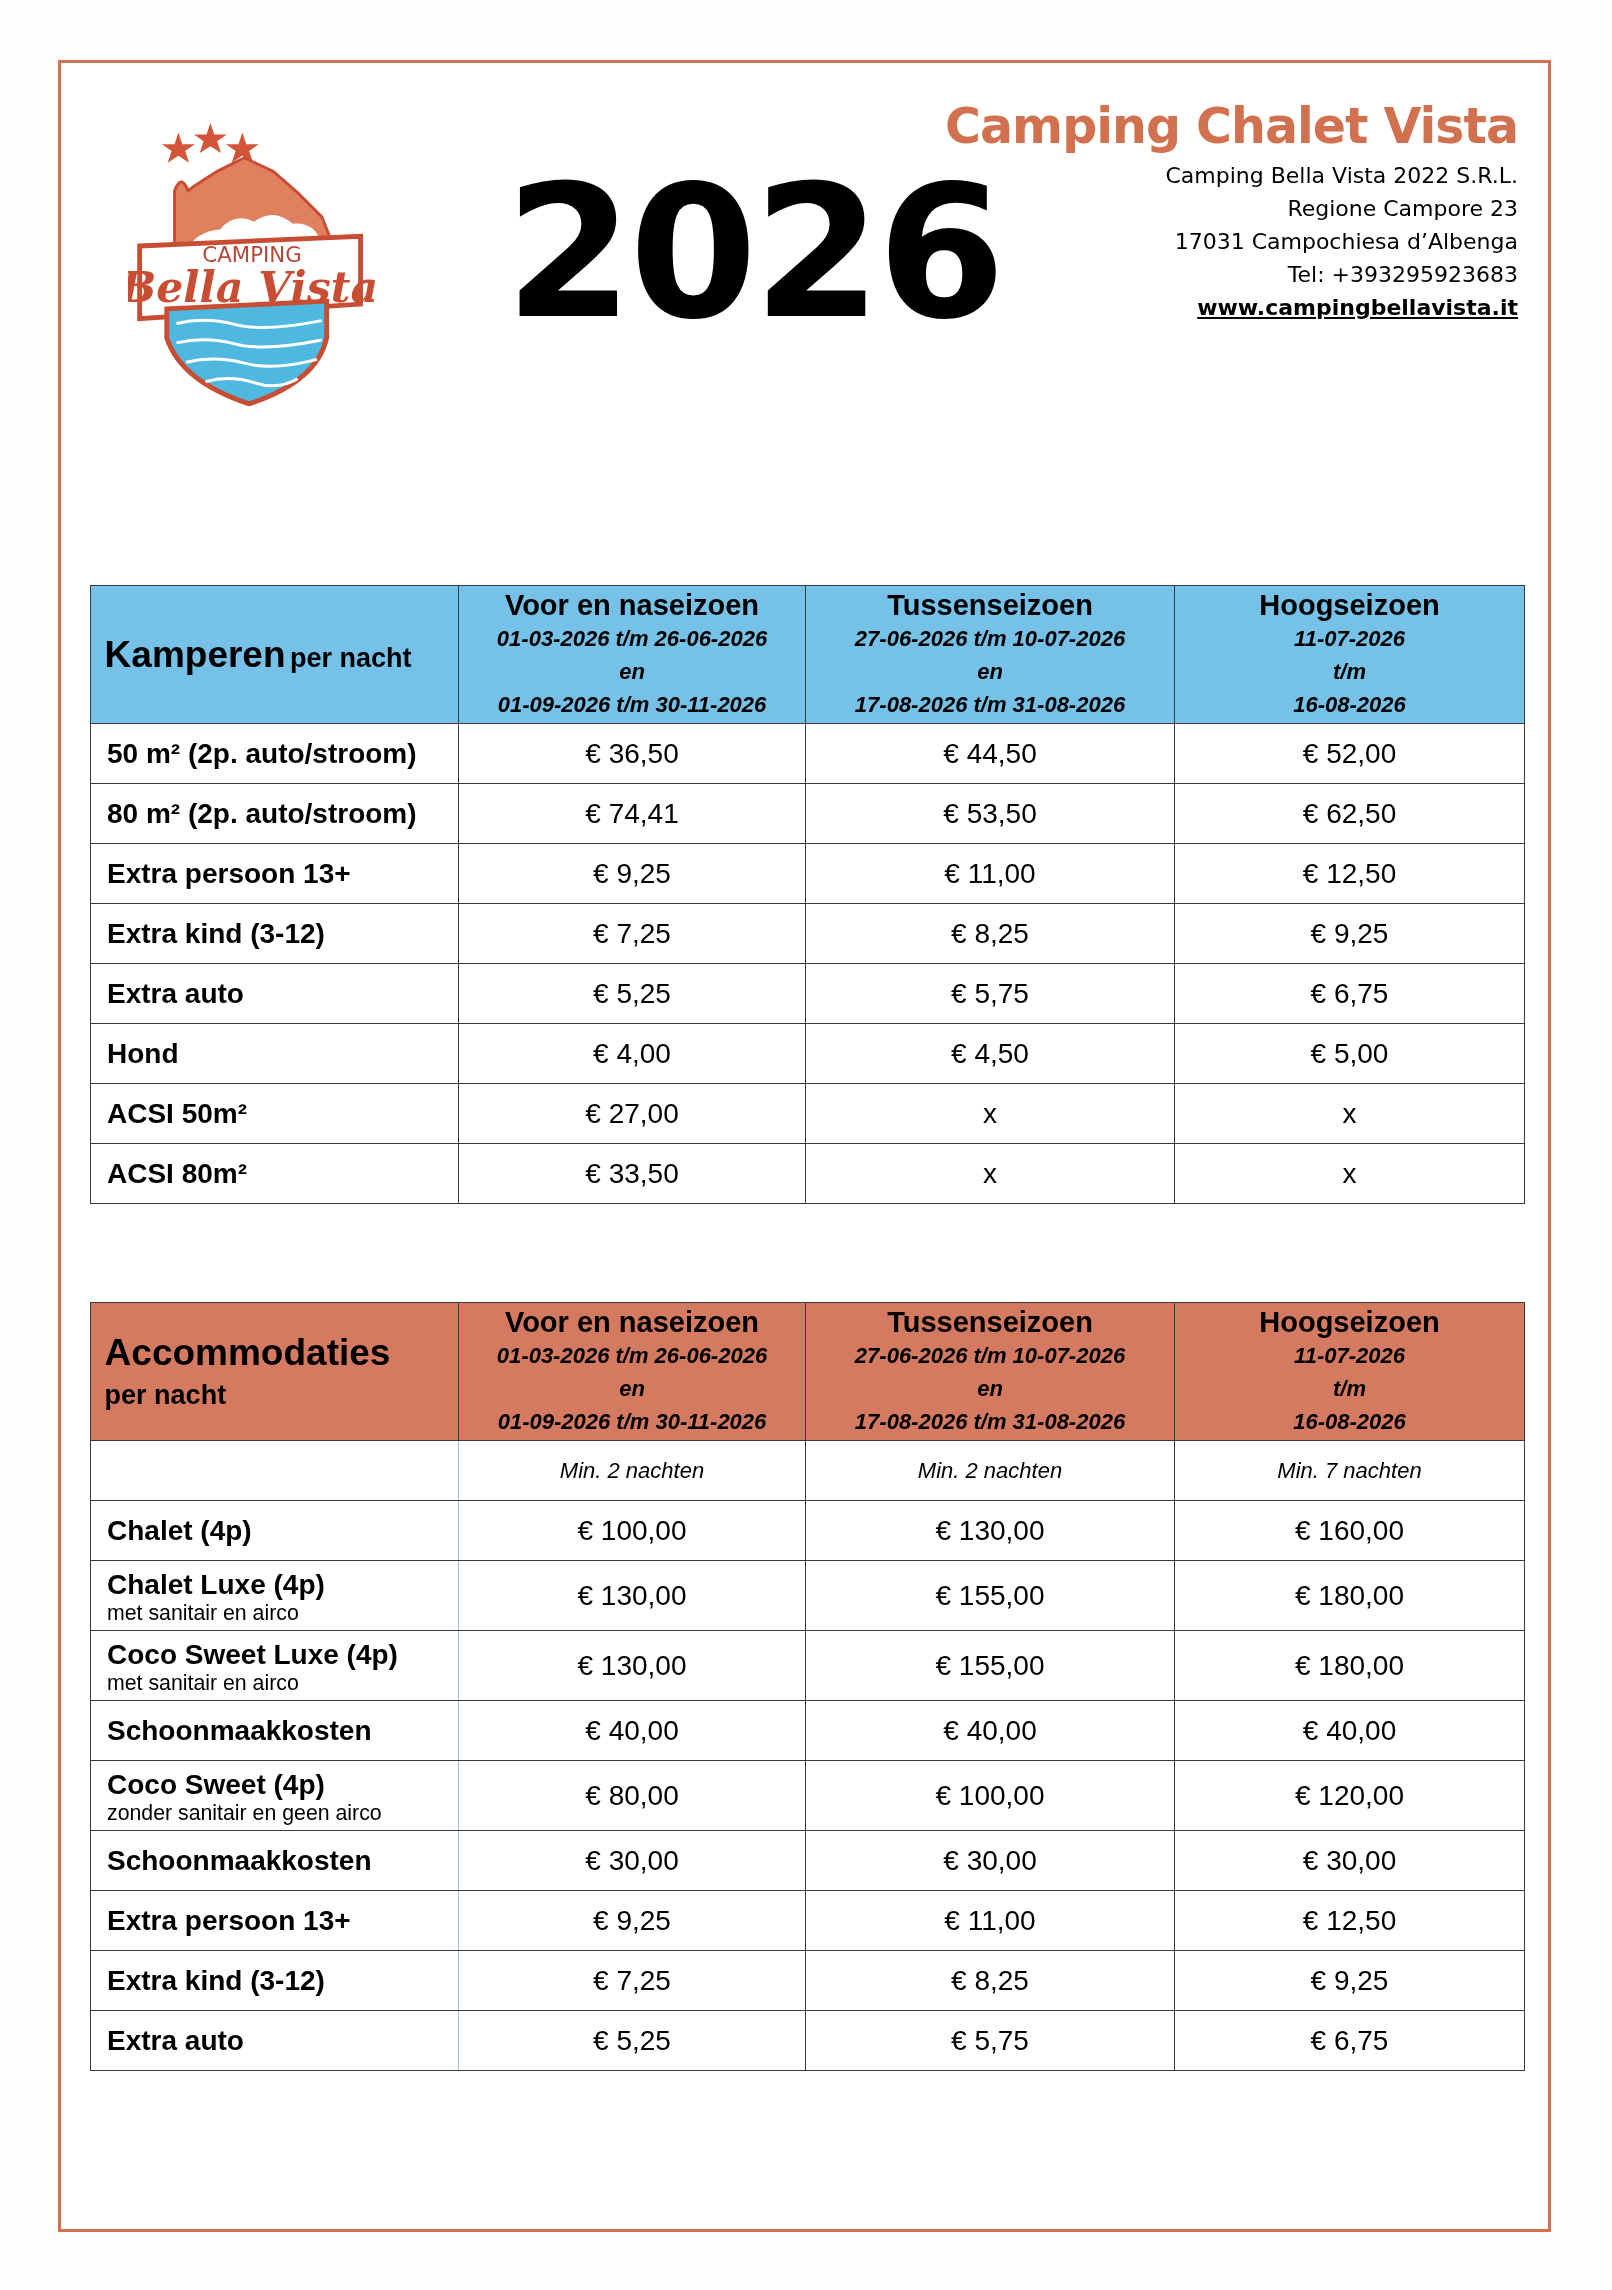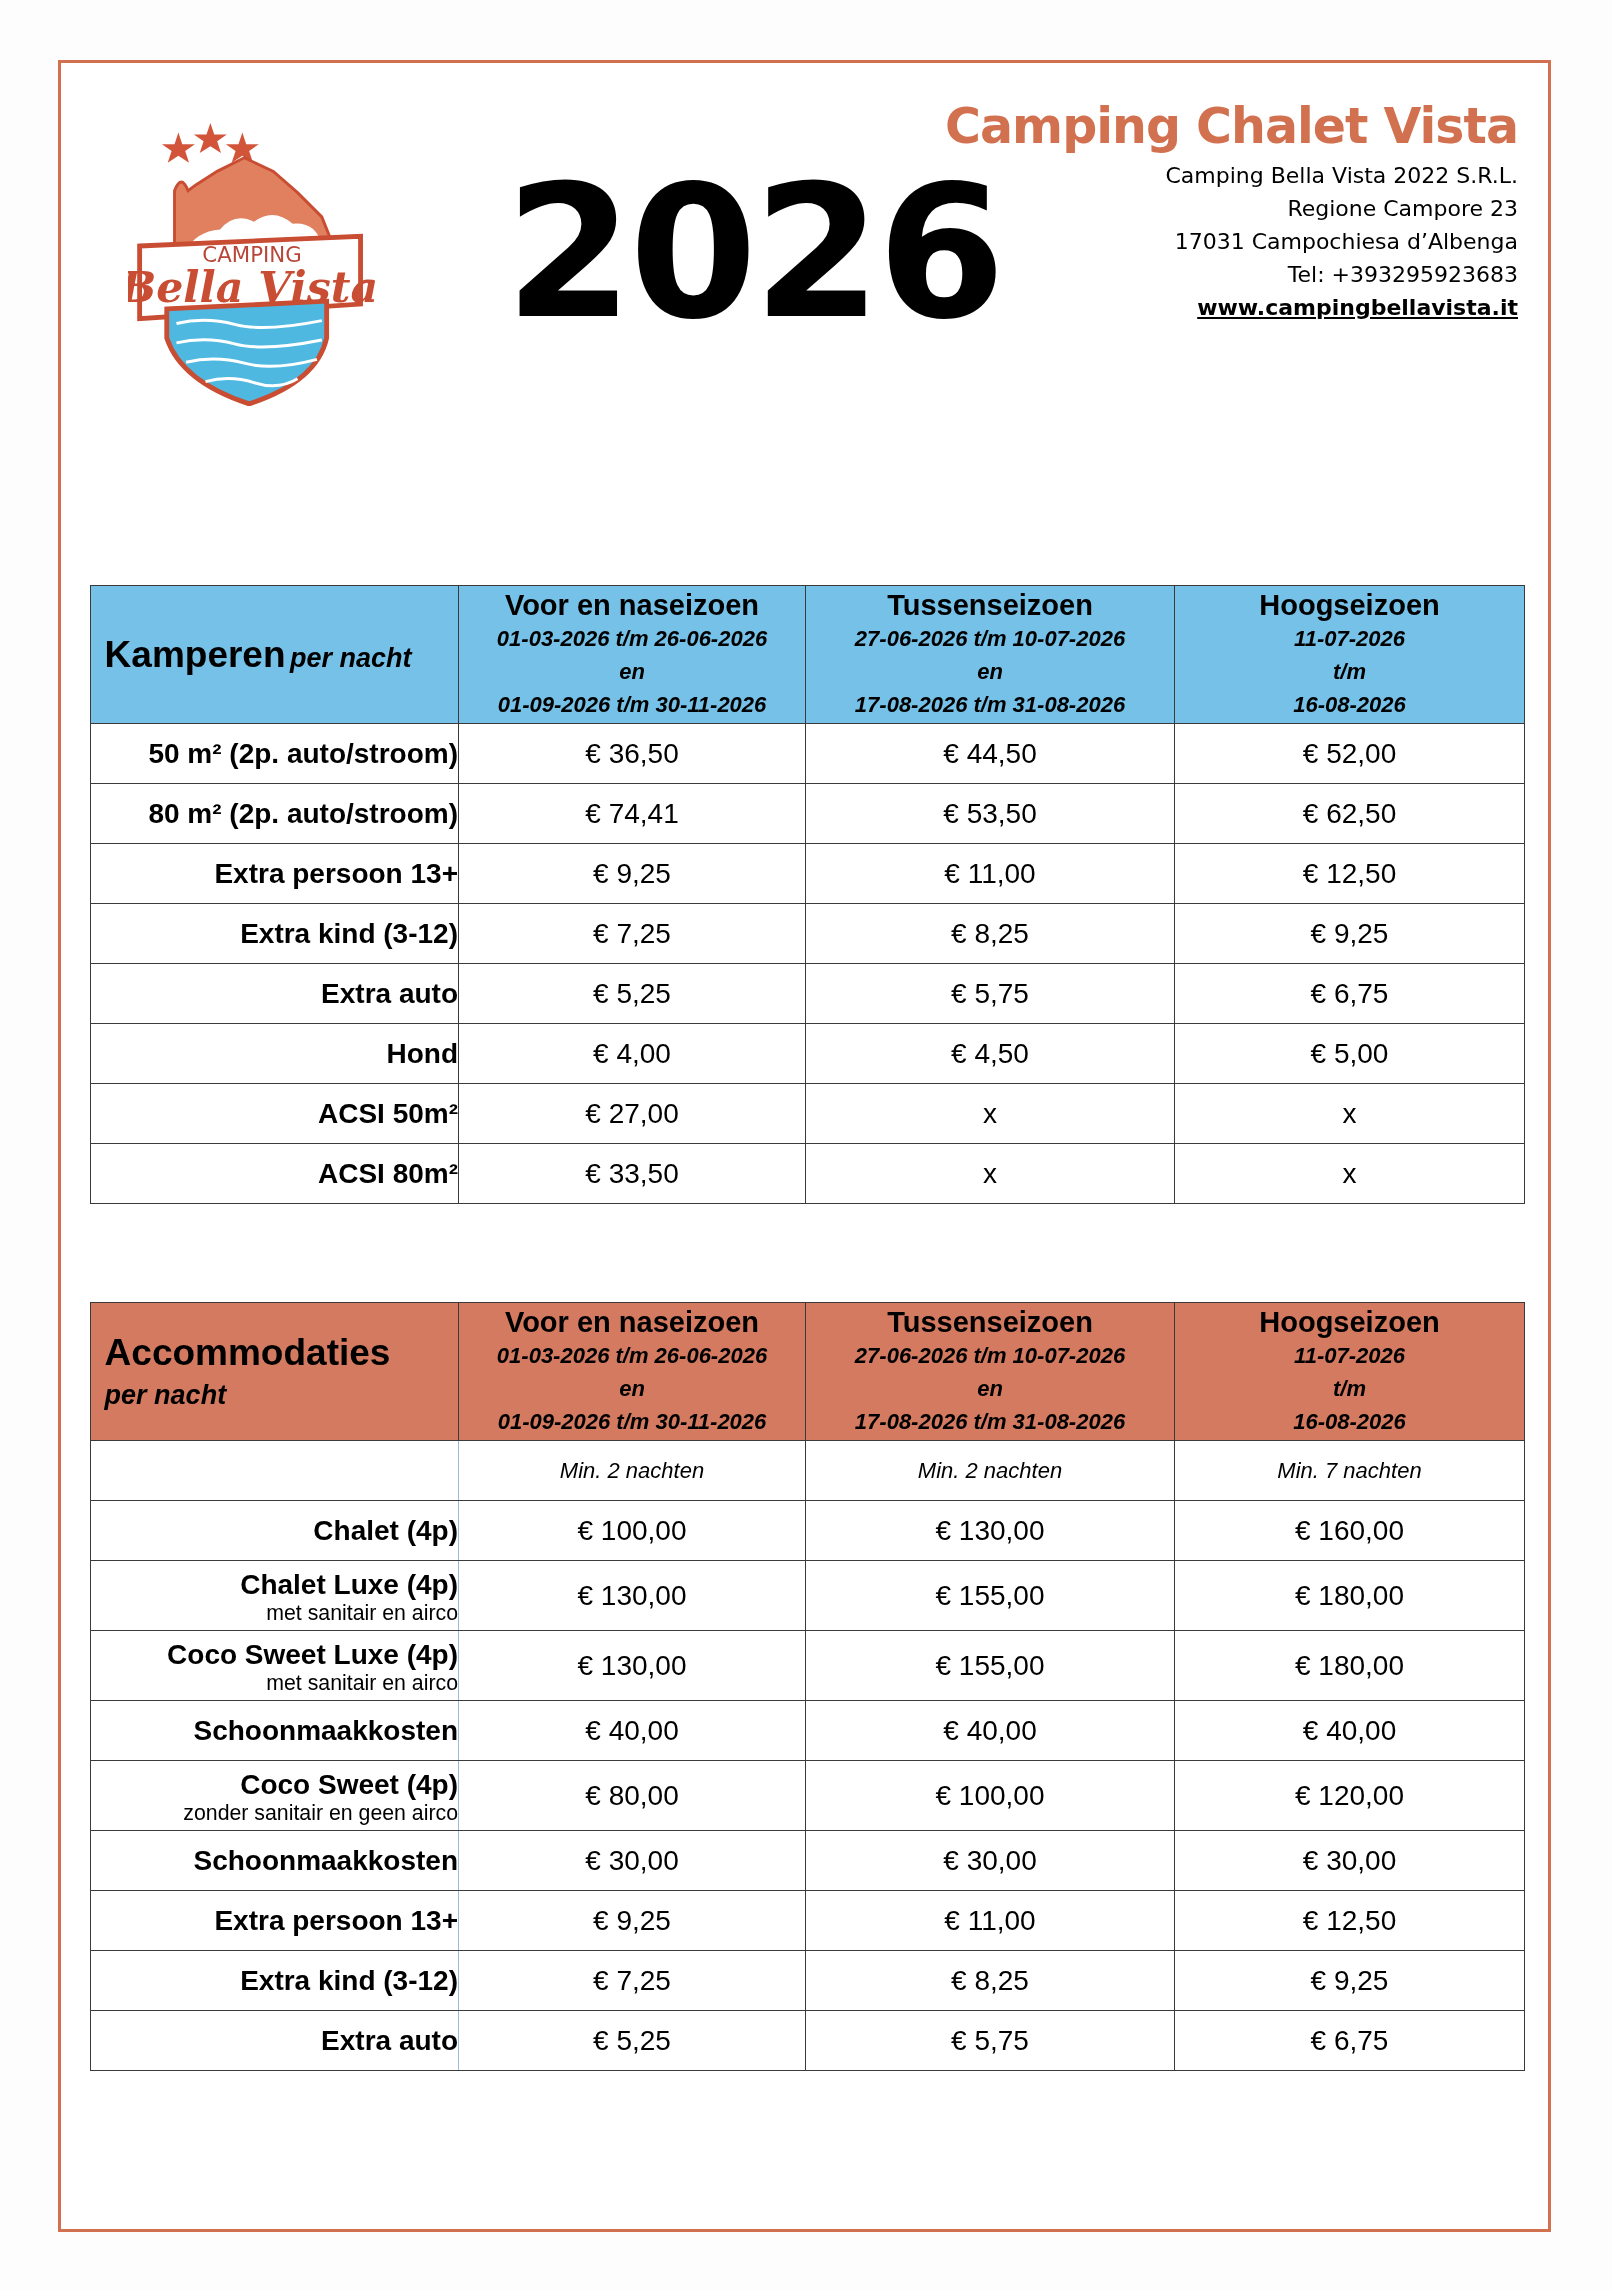--- a/index.html
+++ b/index.html
@@ -35,27 +35,27 @@
   table.prices col.c1 { width: 347px; }
   table.prices col.c2 { width: 369px; }
   table.prices col.c3 { width: 350px; }
   .t1 { top: 585px; }
   .t2 { top: 1302px; }
   .t1 thead th { background: #75c1e7; }
   .t2 thead th { background: #d47a60; }
   thead th { height: 137px; vertical-align: middle; font-weight: normal; }
   .head-title { text-align: left; padding-left: 13.6px !important; }
   .head-title .big { font-weight: bold; font-size: 37px; }
-  .head-title .small { font-weight: bold; font-size: 27px; font-style: italic; }
+  .head-title .small { font-weight: bold; font-size: 27px; }
   .t2 .head-title .small { display: block; margin-top: 5.8px; }
   .season { text-align: center; }
   .season .sname { font-weight: bold; font-size: 29px; line-height: 34px; display:block; }
   .season .sdate { font-weight: bold; font-style: italic; font-size: 22px; line-height: 33px; display:block; }
   tbody td { font-size: 28px; height: 59px; vertical-align: middle; }
-  tbody td.label { font-weight: bold; padding-left: 25px; text-align: right; }
+  tbody td.label { font-weight: bold; padding-left: 16px; }
   tbody td.label .sub { display: block; font-weight: normal; font-size: 21.3px; line-height: 23px; }
   tbody td.label .main { display: block; line-height: 35px; }
   tbody td.val { text-align: center; }
   tbody tr.tall td { height: 69px; }
   tbody tr.minrow td { height: 59px; font-style: italic; font-size: 22px; text-align: center; }
   .t2 tbody td:first-child { border-right-color: #9dbbd9; }
 </style>
 </head>
 <body>
 

